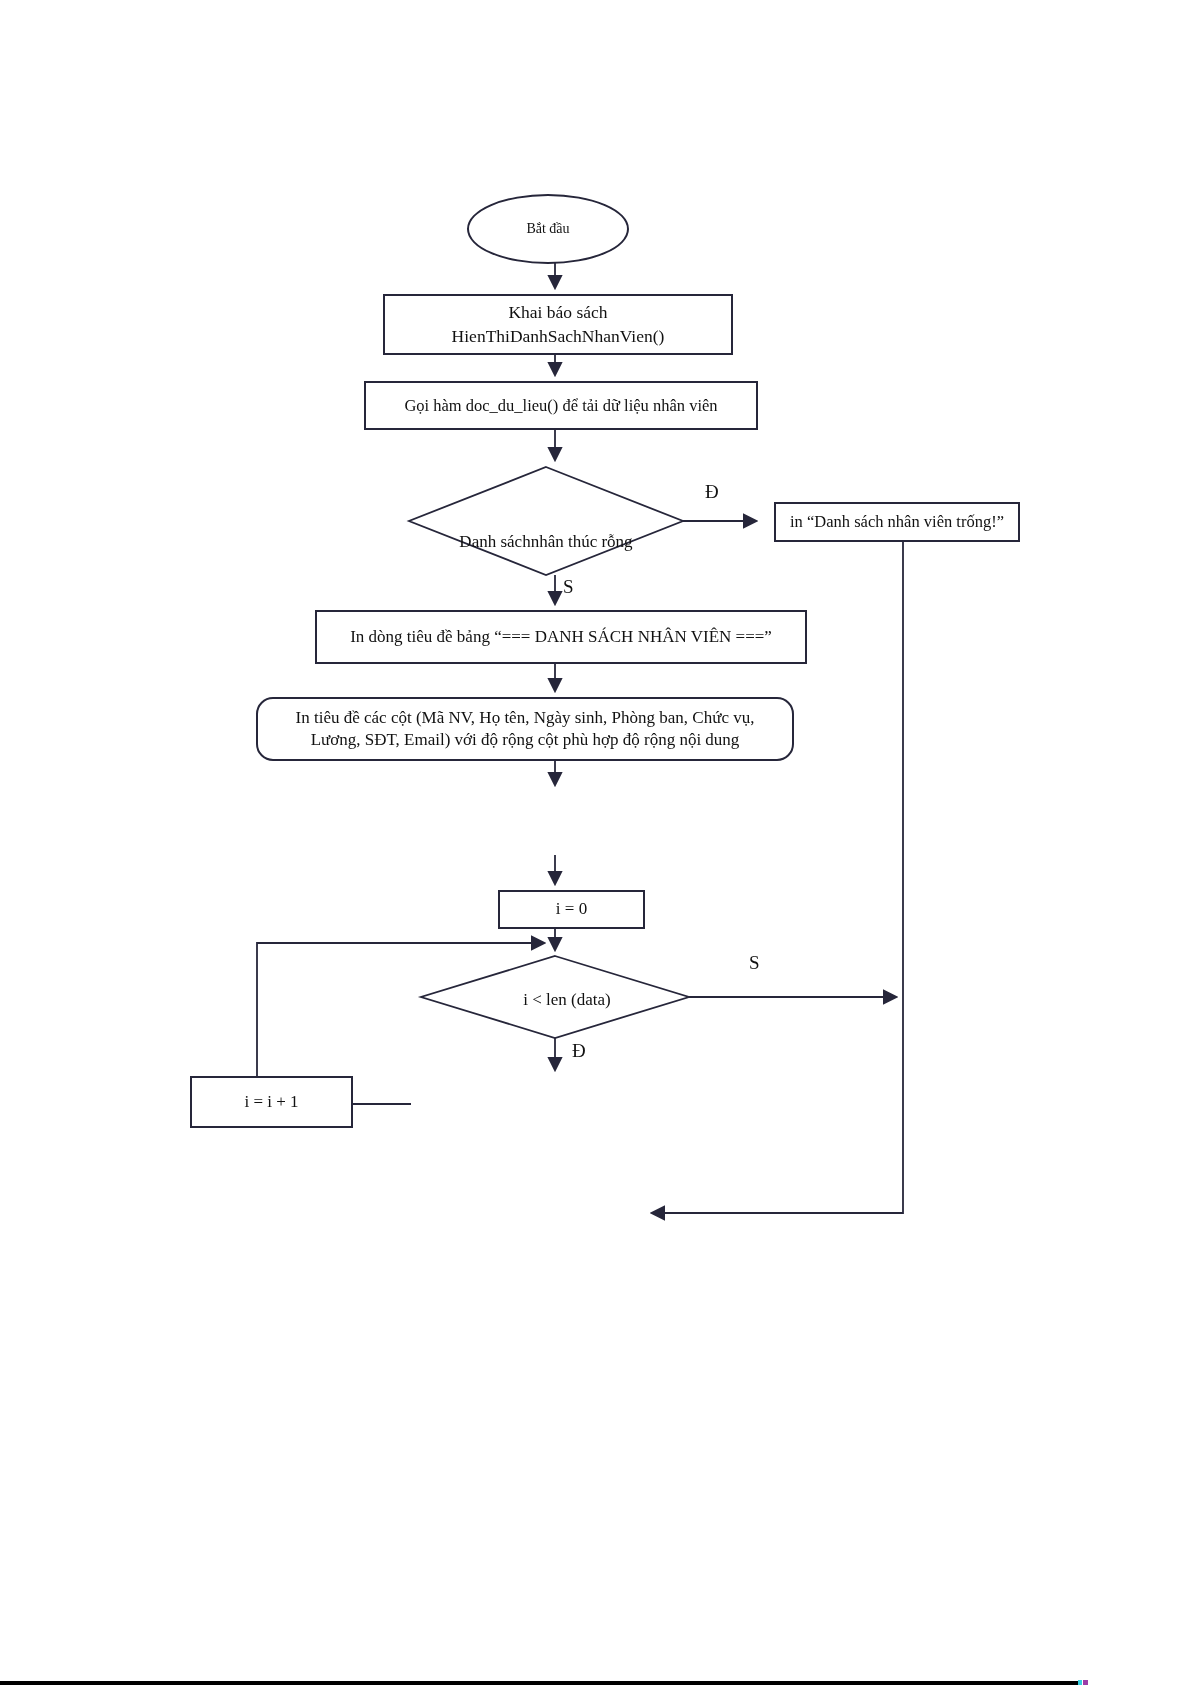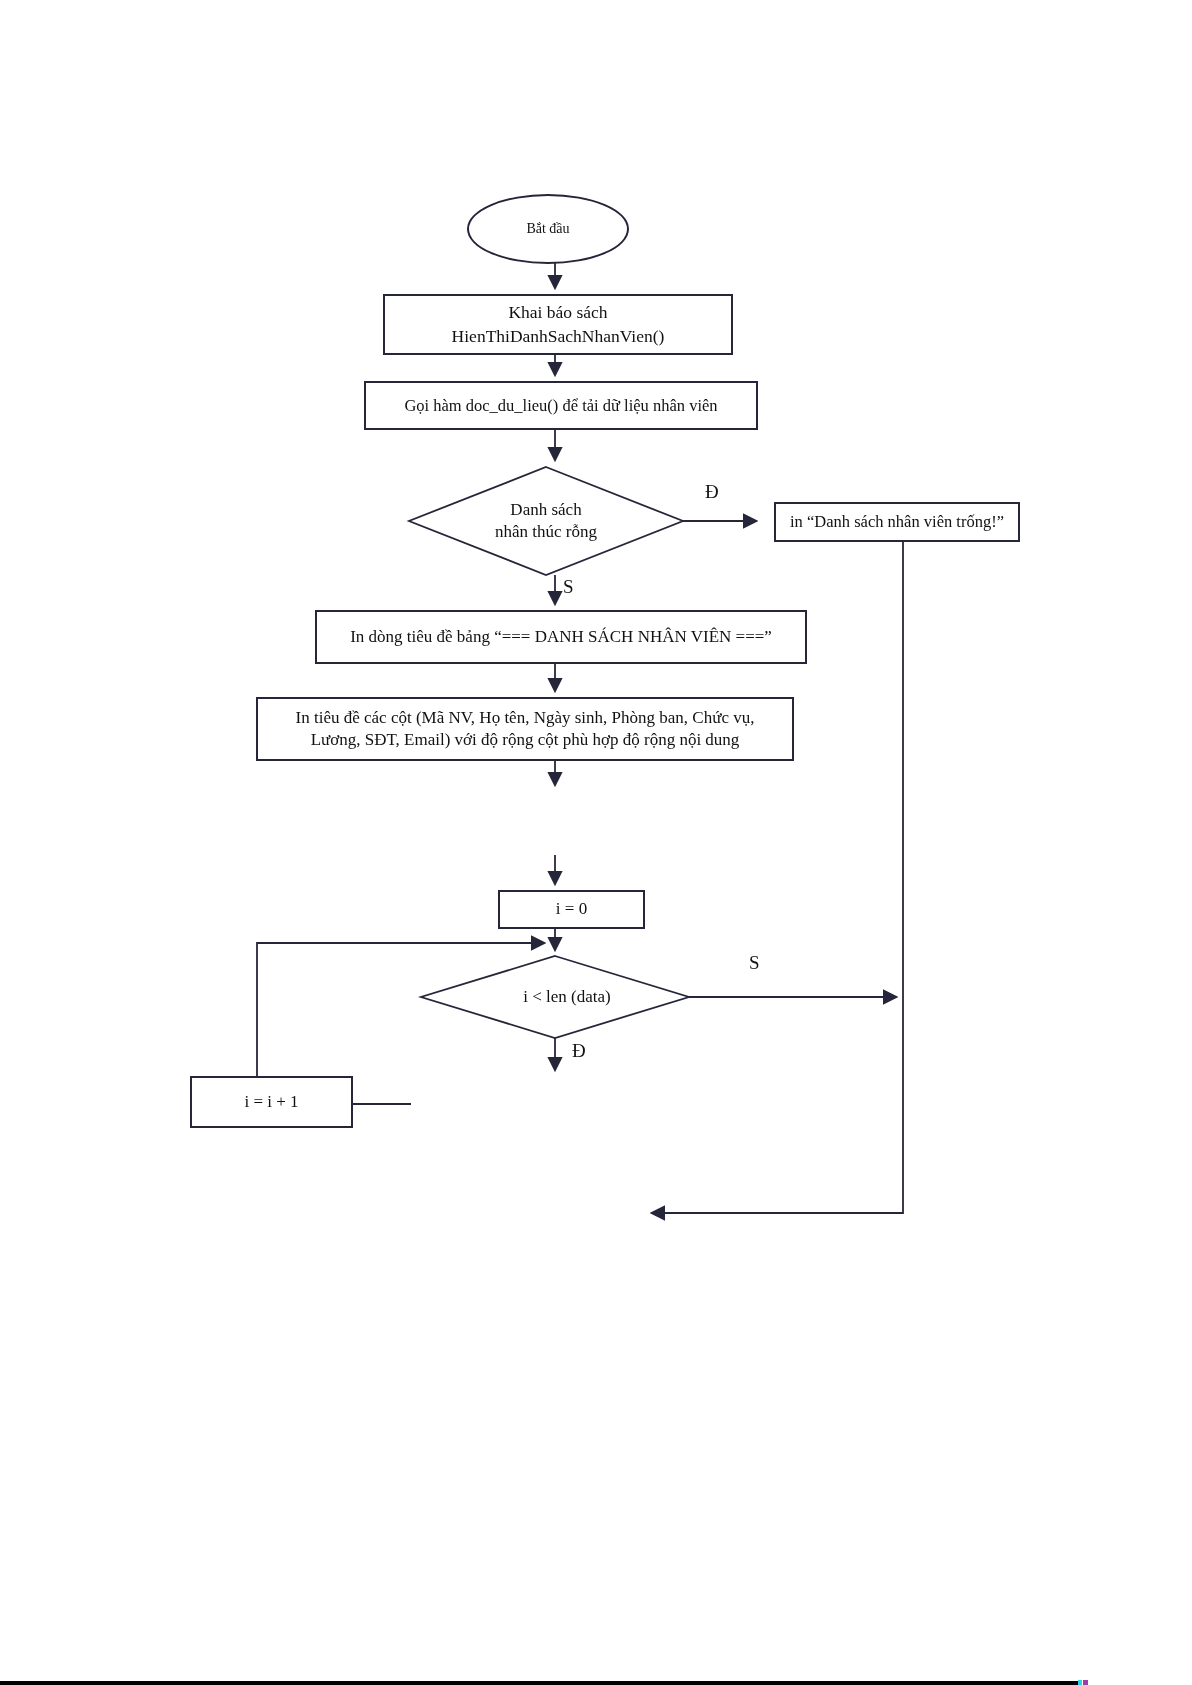--- a/index.html
+++ b/index.html
@@ -16,21 +16,21 @@
     position:absolute;z-index:2;
     display:flex;flex-direction:column;align-items:center;justify-content:center;
     text-align:center;box-sizing:border-box;
     border:2px solid #26263a;background:#ffffff;
     font-size:17px;line-height:1.32;
   }
   .terminator{border-radius:50%;border-width:2.5px;font-size:14px;}
   .nowrap{white-space:nowrap;margin-left:12px;}
   .dtext{
     position:absolute;z-index:2;
-    display:flex;flex-direction:column;align-items:center;justify-content:center;
+    display:flex;align-items:flex-end;justify-content:center;
     text-align:center;font-size:17px;line-height:1.3;
   }
   .elabel{
     position:absolute;z-index:3;
     font-size:19px;color:#111111;
   }
   .footer-bar{position:absolute;z-index:1;background:#000000;}
   .footer-dot{position:absolute;z-index:1;}
 </style>
 </head>
@@ -83,21 +83,21 @@
   </div>
 
   <div class="node nowrap" style="left:762px;top:502px;width:246px;height:40px;font-size:16.5px;">
     <span>in “Danh sách nhân viên trống!”</span>
   </div>
 
   <div class="node nowrap" style="left:303px;top:610px;width:492px;height:54px;">
     <span>In dòng tiêu đề bảng “=== DANH SÁCH NHÂN VIÊN ===”</span>
   </div>
 
-  <div class="node" style="left:256px;top:697px;width:538px;height:64px;padding:0 20px;">
+  <div class="node" style="left:256px;top:697px;width:538px;height:64px;padding:0 20px;border-radius:17px;">
     <span>In tiêu đề các cột (Mã NV, Họ tên, Ngày sinh, Phòng ban, Chức vụ, Lương, SĐT, Email) với độ rộng cột phù hợp độ rộng nội dung</span>
   </div>
 
 
   <div class="node" style="left:482px;top:890px;width:147px;height:39px;margin-left:16px;">
     <span>i = 0</span>
   </div>
 
   <div class="dtext nowrap" style="left:445px;top:983px;width:220px;height:28px;">
     <span>i &lt; len (data)</span>

